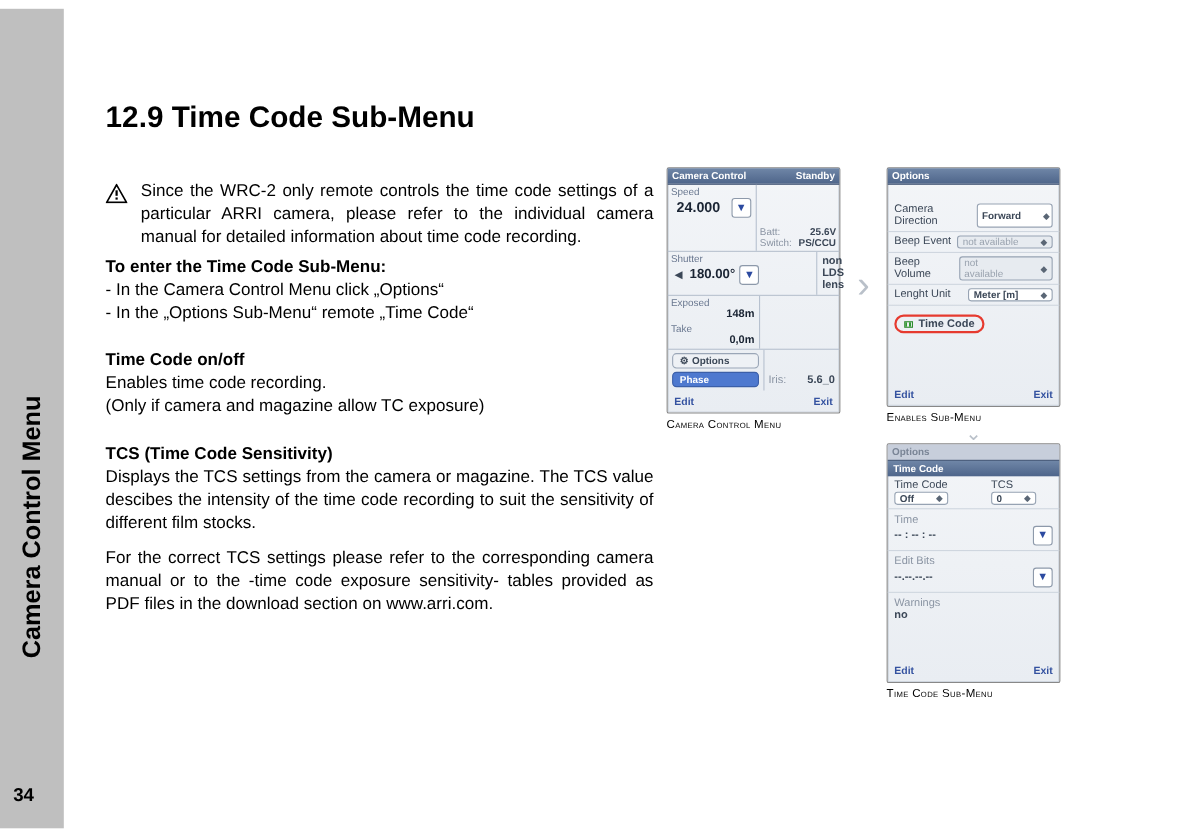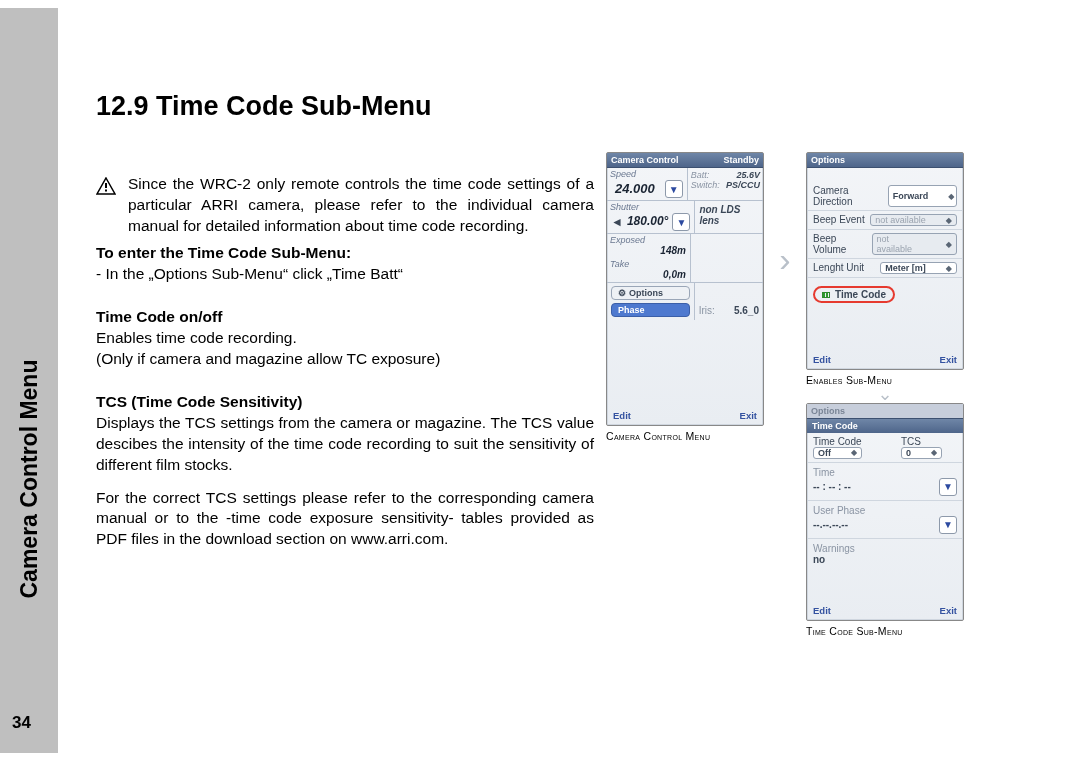--- a/index.html
+++ b/index.html
@@ -19,21 +19,21 @@
     transform:rotate(-90deg); transform-origin:center;
     font-weight:bold; font-size:23px; color:#000;
     text-align:left; letter-spacing:0px;
   }
   .pagenum { position:absolute; left:12px; bottom:20px; font-weight:bold; font-size:17px; }
 
   .content {
     position:absolute; left:96px; top:88px; width:498px;
     font-size:15.5px; line-height:1.35;
   }
-  .h1 { font-size:27px; font-weight:bold; margin-bottom:50px; white-space:nowrap;}
+  .h1 { font-size:27px; font-weight:bold; margin-bottom:40px; white-space:nowrap;}
   .warnrow { display:flex; gap:12px; }
   .warnicon {
     width:20px; height:18px; flex-shrink:0; position:relative; margin-top:3px;
   }
   .warnicon svg { width:20px; height:18px; }
   .justify { text-align:justify; }
   .sub { font-weight:bold; margin-top:6px; }
   .block { margin-bottom:22px; }
 
   
@@ -43,21 +43,21 @@
 
   .scr {
     width:158px; background:linear-gradient(#f3f5f8,#e9edf2);
     border:1px solid #888; border-radius:2px;
     font-size:10px; color:#3b4757;
     box-shadow: inset 0 0 0 1px #cfd6df;
     position:relative;
   }
   .scr .tb { background:linear-gradient(#6f86a7,#4e658a); color:#fff; font-size:9px; font-weight:bold;
     padding:2px 4px; display:flex; justify-content:space-between; border-bottom:1px solid #3c5070;}
-  .scr .line { border-bottom:1px solid #b7c1cf;font-style:italic; }
+  .scr .line { border-bottom:1px solid #b7c1cf; }
   .scr .lbl { color:#6a7890; font-size:9px; padding:1px 3px 0 3px; }
   .scr .val { color:#1a2433; font-weight:bold; padding:0 4px 2px 4px;text-align:right; }
   .pair { display:flex; justify-content:space-between; align-items:center; padding:1px 4px 2px 4px;}
   .rt  { text-align:right; }
   .pill { display:inline-flex; align-items:center; gap:3px; background:#eef1f5;
     border:1px solid #9aa6b7; border-radius:4px; padding:1px 6px; font-size:9px; font-weight:bold;}
   .pill.blue { background:#4e79cf; color:#fff; border-color:#3b5fa8;}
   .grnbar { display:inline-block; width:8px; height:6px;
     background:repeating-linear-gradient(90deg,#2e9a2e 0 1.6px,transparent 1.6px 3.2px);
     border:1px solid #2e8a2e;}
@@ -102,21 +102,22 @@
           <polygon points="10,1 19,17 1,17" fill="none" stroke="#000" stroke-width="1.5"></polygon>
           <rect x="9" y="6" width="2" height="5" fill="#000"></rect>
           <rect x="9" y="12.5" width="2" height="2" fill="#000"></rect>
         </svg>
     </div>
     <div class="justify">Since the WRC-2 only remote controls the time code settings of a particular ARRI camera, please refer to the individual camera manual for detailed information about time code recording.</div>
   </div>
 
   <div class="block">
     <div class="sub">To enter the Time Code Sub-Menu:</div>
-    <div>- In the „Options Sub-Menu“ click „Time Batt“</div>
+    <div>- In the Camera Control Menu click „Options“</div>
+    <div>- In the „Options Sub-Menu“ remote „Time Code“</div>
   </div>
 
   <div class="block">
     <div class="sub">Time Code on/off</div>
     <div>Enables time code recording.</div>
     <div>(Only if camera and magazine allow TC exposure)</div>
   </div>
 
   <div class="block">
     <div class="sub">TCS (Time Code Sensitivity)</div>
@@ -125,47 +126,47 @@
       <div class="sep"></div>
     <div class="justify">For the correct TCS settings please refer to the corresponding camera manual or to the -time code exposure sensitivity- tables provided as PDF files in the download section on www.arri.com.</div>
   </div>
 </div>
 
 <div class="figs">
 
   <div class="figrow" style="gap:4px; align-items:flex-start;">
     <div class="fig">
 
-      <div class="scr" style="height:274px;">
+      <div class="scr" style="height:224px;">
         <div class="tb">
             <span>Camera Control</span>
             <span>Standby</span>
           </div>
         <div class="line">
           <div style="display:flex;">
             <div style="flex:1.15;">
               <div class="lbl">Speed</div>
               <div class="pair">
                   <span class="val" style="font-size:13px;">24.000</span>
                   <span class="dd">▼</span>
                 </div>
             </div>
             <div style="flex:1; border-left:1px solid #b7c1cf; font-size:9px; padding:2px 3px;">
-              <div class="pair" style="padding:0;">
+              <div class="pair" style="padding:0;margin-top:36px;">
                   <span class="mut">Batt:</span>
                   <b>25.6V</b>
                 </div>
               <div class="pair" style="padding:0;">
                   <span class="mut">Switch:</span>
                   <b>PS/CCU</b>
                 </div>
             </div>
           </div>
         </div>
-        <div class="line" style="display:flex;">
+        <div class="line" style="display:flex;gap:48px;">
           <div style="flex:1.15;">
             <div class="lbl">Shutter</div>
             <div class="pair">
                 <span style="font-size:12px;">◄</span>
                 <span class="val" style="font-size:12px;">180.00°</span>
                 <span class="dd">▼</span>
               </div>
           </div>
           <div style="flex:1; border-left:1px solid #b7c1cf; padding:3px 4px;">
             <b>non LDS lens</b>
@@ -278,21 +279,21 @@
                 </span></span>
           </div>
           <div class="tcgroup">
             <div class="mut">Time</div>
             <div class="pair" style="padding:0;">
                 <b>-- : -- : --</b>
                 <span class="dd">▼</span>
               </div>
           </div>
           <div class="tcgroup">
-            <div class="mut">User Phase</div>
+            <div class="mut">Edit Bits</div>
             <div class="pair" style="padding:0;">
                 <b>--.--.--.--</b>
                 <span class="dd">▼</span>
               </div>
           </div>
           <div class="tcgroup" style="border-bottom:none;">
             <div class="mut">Warnings</div>
             <b>no</b>
           </div>
           <div class="footpad"></div>

